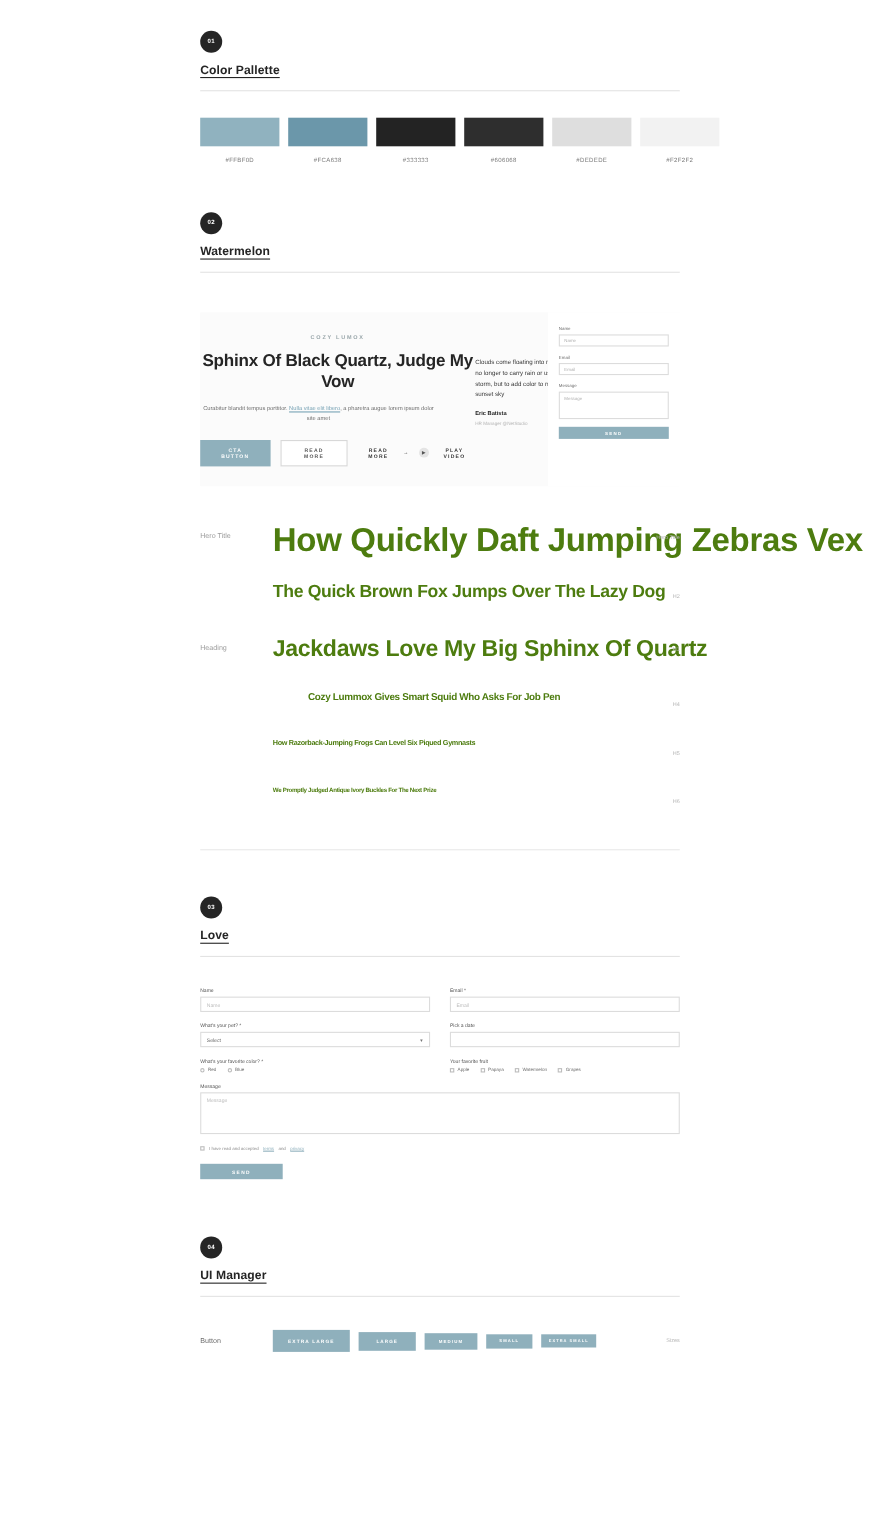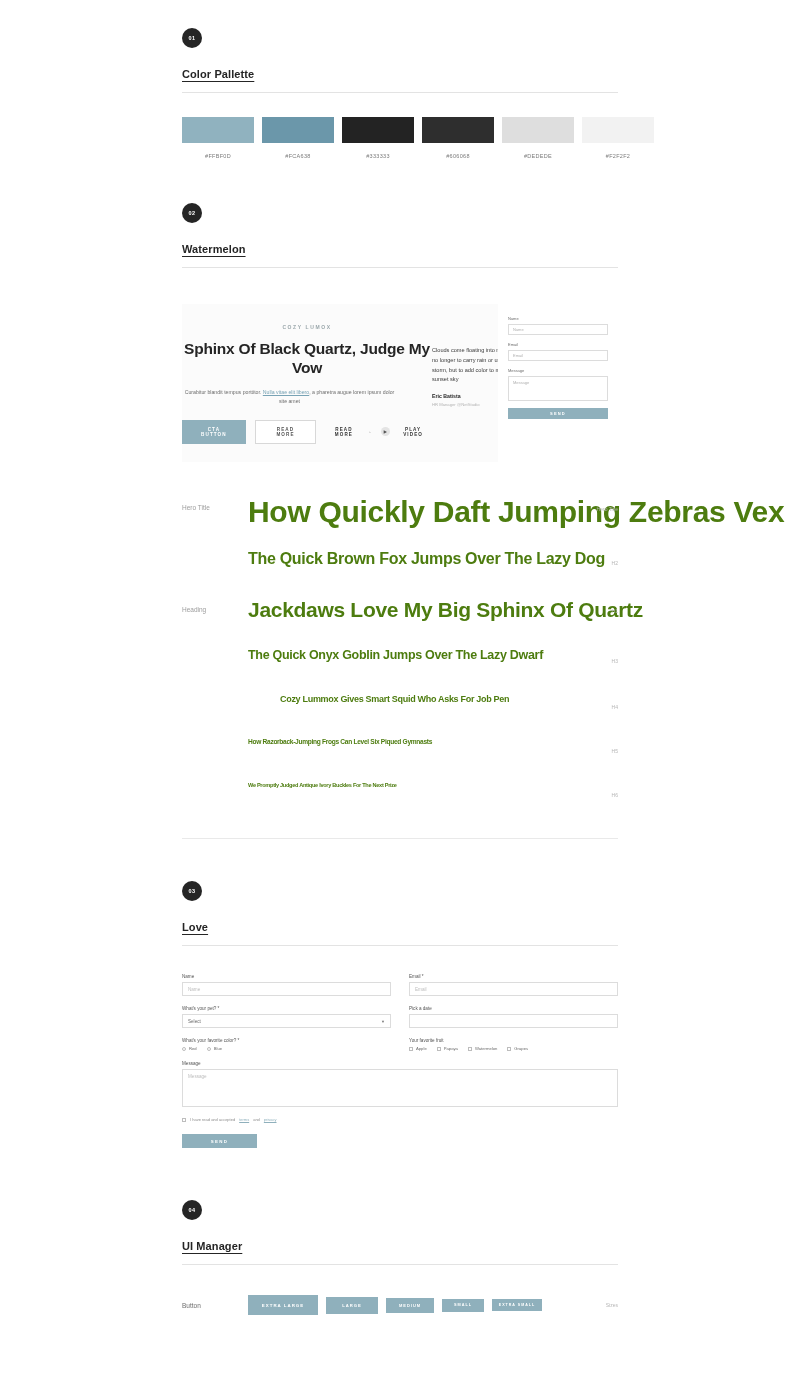--- a/index.html
+++ b/index.html
@@ -17,21 +17,21 @@
   
   .section-head { position: relative; padding-left: 182px; }
   .num-badge {
     width: 20px; height: 20px; border-radius: 50%;
     background: #252525; color: #ffffff;
     font-size: 5.5px; letter-spacing: .4px;
     display: flex; align-items: center; justify-content: center;
     font-weight: 700;
   }
   .section-title {
-    margin-top: 20px;
+    margin-top: 10px;
     font-size: 11px; font-weight: 700; color: #252525;
     text-decoration: underline; text-underline-offset: 3px;
     letter-spacing: .1px;
   }
   .rule {
     margin: 12px 0 0 182px; width: 436px; height: 1px; background: #e3e3e3;
   }
 
   
   .palette { margin: 24px 0 0 182px; width: 436px; display: flex; gap: 8px; }
@@ -275,25 +275,20 @@
       <div class="scale-sample s-h2">The Quick Brown Fox Jumps Over The Lazy Dog</div>
       <div class="scale-tag">H2</div>
     </div>
 
     <div class="scale-row" style="margin-bottom:20px">
       <div class="scale-left">Heading</div>
       <div class="scale-sample s-h1">Jackdaws Love My Big Sphinx Of Quartz</div>
       <div class="scale-tag">H1</div>
     </div>
 
-    <div class="scale-row" style="margin-bottom:16px">
-      <div class="scale-left"></div>
-      <div class="scale-sample s-h3">The Quick Onyx Goblin Jumps Over The Lazy Dwarf</div>
-      <div class="scale-tag">H3</div>
-    </div>
 
     <div class="scale-row" style="margin-bottom:14px">
       <div class="scale-left"></div>
       <div class="scale-sample s-h4">Cozy Lummox Gives Smart Squid Who Asks For Job Pen</div>
       <div class="scale-tag">H4</div>
     </div>
 
     <div class="scale-row" style="margin-bottom:14px">
       <div class="scale-left"></div>
       <div class="scale-sample s-h5" style="width:200px">How Razorback-Jumping Frogs Can Level Six Piqued Gymnasts</div>

